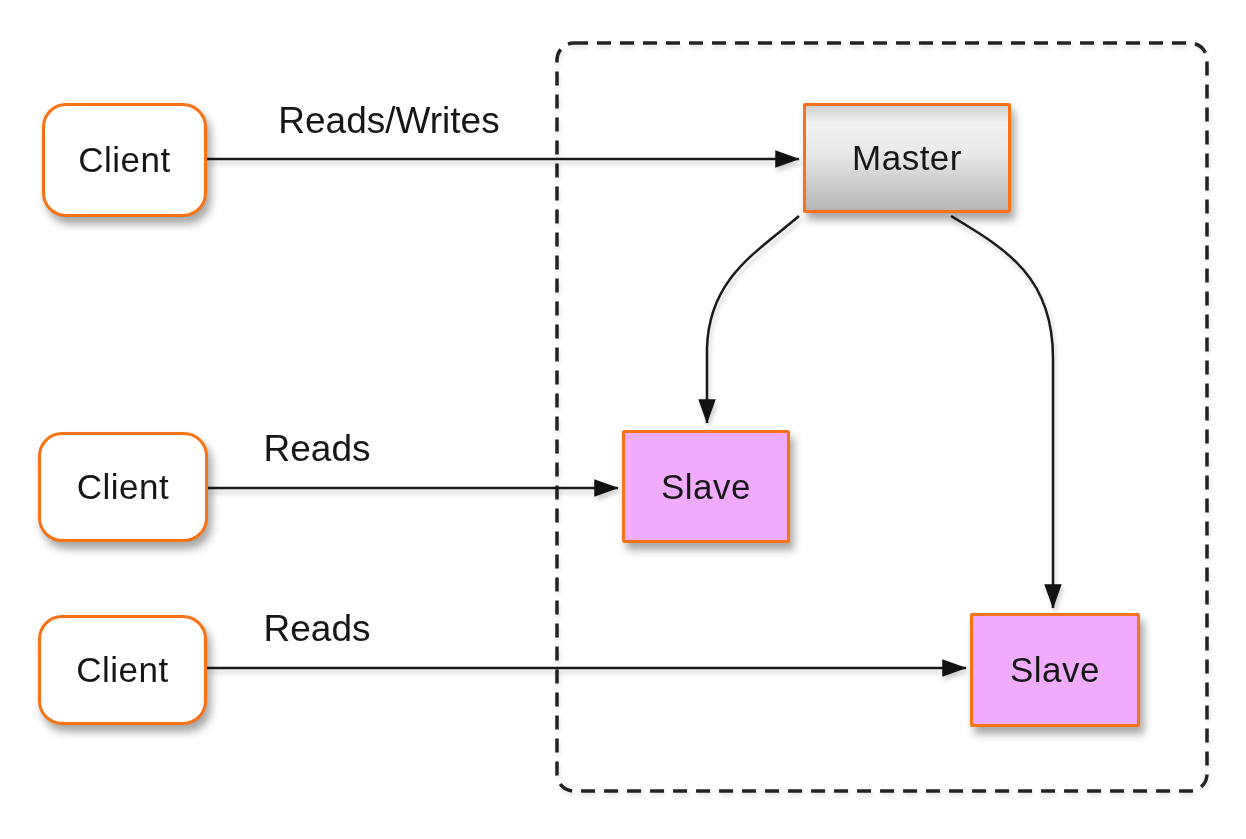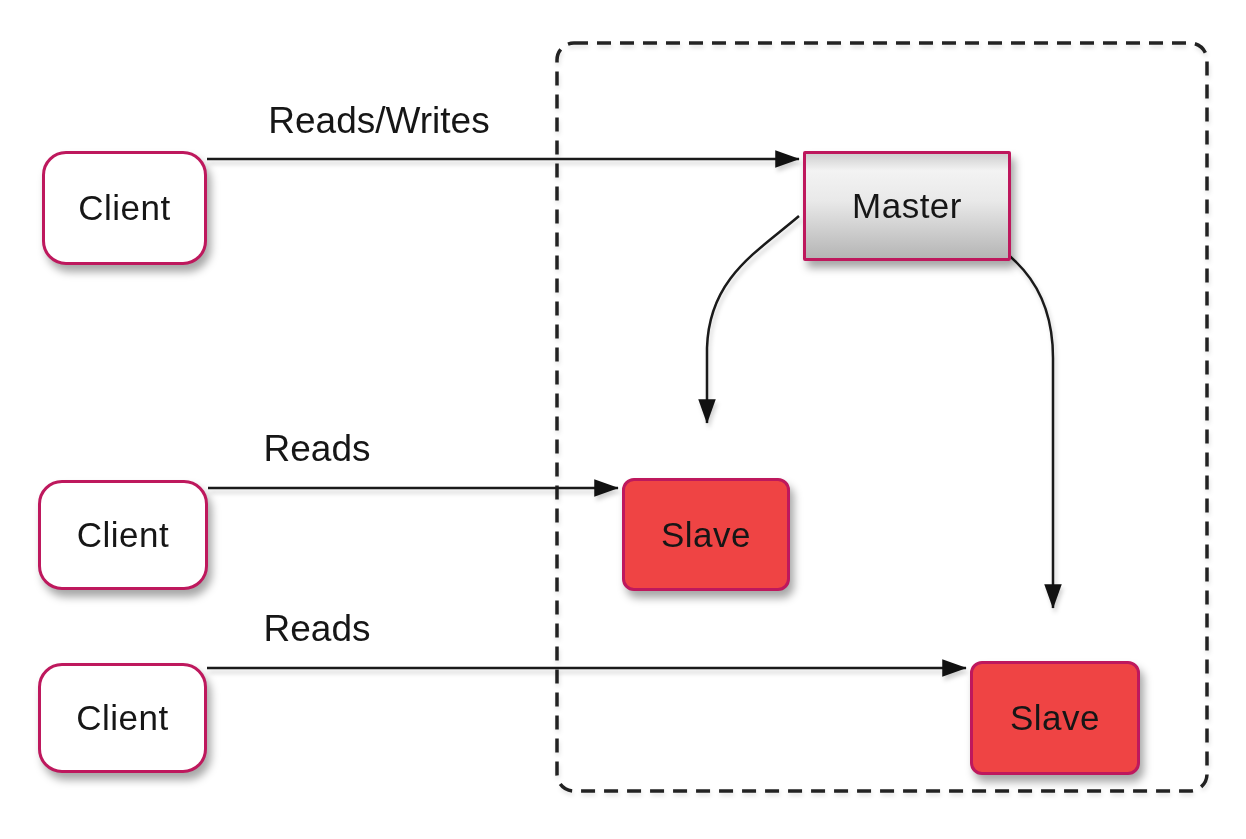--- a/index.html
+++ b/index.html
@@ -18,55 +18,54 @@
   #wires {
     position: absolute;
     left: 0; top: 0;
     width: 1246px; height: 839px;
   }
   .node {
     position: absolute;
     display: flex;
     align-items: center;
     justify-content: center;
-    border: 3px solid #be185d;
+    border: 3px solid #f97316;
     color: #161616;
     font-size: 35px;
     letter-spacing: 0.5px;
     box-sizing: border-box;
     box-shadow: 4px 7px 9px rgba(0,0,0,0.35);
-    margin-top: 48px;
   }
   .client {
     background: #ffffff;
     border-radius: 24px;
   }
   .slave {
-    background: #ef4444;
-    border-radius: 12px;
+    background: #f0abfc;
+    border-radius: 2px;
   }
   .master {
     background: linear-gradient(180deg, #cfcfcf 0%, #f3f3f3 16%, #e9e9e9 45%, #b5b5b5 100%);
     border-radius: 2px;
   }
   #node-client-1 { left: 42px;  top: 103px; width: 165px; height: 114px; }
   #node-client-2 { left: 38px;  top: 432px; width: 170px; height: 110px; }
   #node-client-3 { left: 38px;  top: 615px; width: 169px; height: 110px; }
   #node-master   { left: 803px; top: 103px; width: 208px; height: 110px; }
   #node-slave-1  { left: 622px; top: 430px; width: 168px; height: 113px; }
   #node-slave-2  { left: 970px; top: 613px; width: 170px; height: 114px; }
 
   .edge-label {
     position: absolute;
     color: #161616;
     font-size: 37px;
     text-align: center;
     white-space: nowrap;
   }
-  #label-reads-writes { left: 254px; top: 100px; width: 250px; }
+  #label-reads-writes { left: 264px; top: 100px; width: 250px; }
   #label-reads-mid    { left: 252px; top: 428px; width: 130px; }
   #label-reads-bottom { left: 252px; top: 608px; width: 130px; }
   #label-replication  { left: 768px; top: 268px; width: 220px; }
 
   .wire {
     fill: none;
     stroke: #1a1a1a;
     stroke-width: 2.5;
     filter: drop-shadow(2px 4px 2px rgba(0,0,0,0.18));
   }

